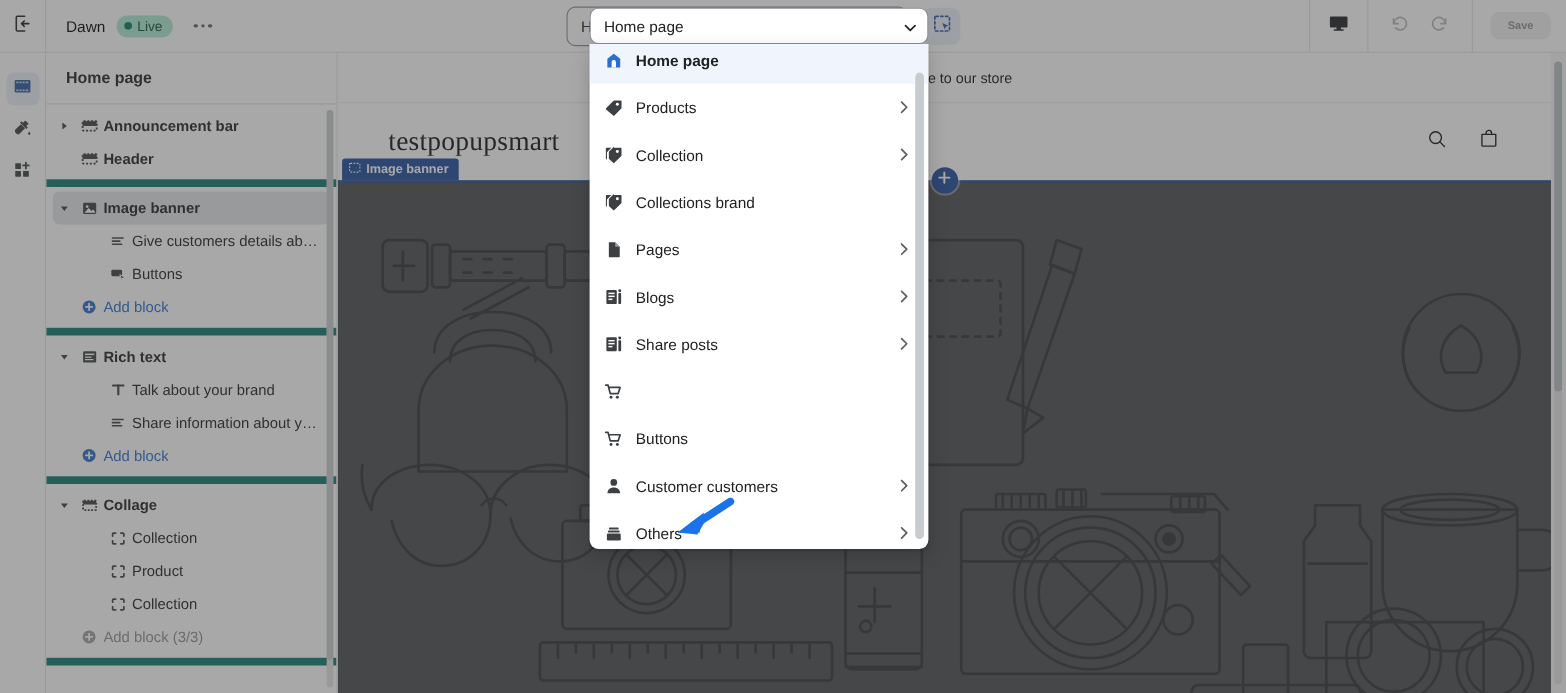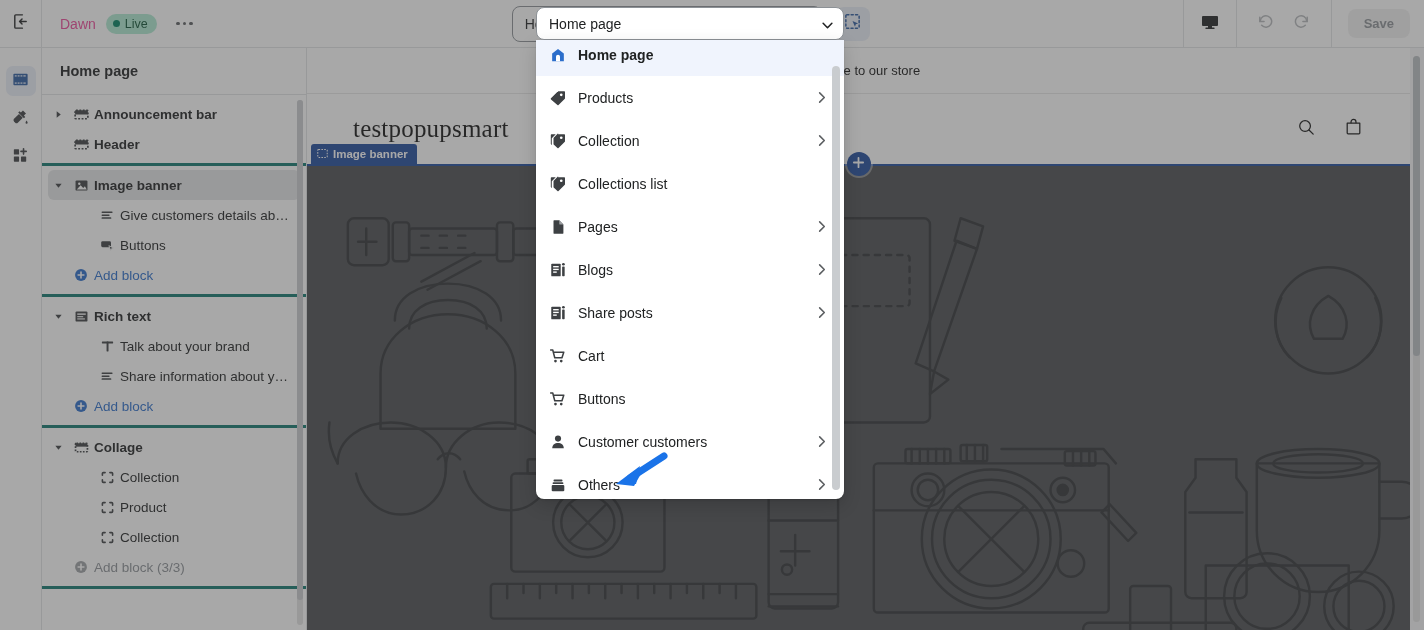--- a/index.html
+++ b/index.html
@@ -20,21 +20,21 @@
     display: flex; align-items: center;
     background: #ffffff;
     border-bottom: 1px solid #e1e3e5;
   }
   .tb-exit {
     width: 42px; height: 48px;
     display: flex; align-items: center; justify-content: center;
     border-right: 1px solid #e1e3e5;
   }
   .tb-left { display: flex; align-items: center; gap: 10px; padding-left: 18px; flex: 0 0 auto; }
-  .theme-name { font-size: 14px; color: #ec4899; }
+  .theme-name { font-size: 14px; color: #000000; }
   .live-badge {
     display: inline-flex; align-items: center; gap: 5px;
     background: #aee9d1; color: #0c5132;
     border-radius: 10px; padding: 2px 9px 2px 7px;
     font-size: 12.5px; font-weight: 500; line-height: 16px;
   }
   .live-dot { width: 7px; height: 7px; border-radius: 50%; background: #008060; }
   .tb-more {
     width: 28px; height: 28px; margin-left: 4px;
     display: flex; align-items: center; justify-content: center;
@@ -60,21 +60,21 @@
   .tb-right { display: flex; align-items: center; flex: 0 0 auto; height: 48px; }
   .tb-device { display: flex; align-items: center; padding: 0 16px; height: 48px;
                border-left: 1px solid #e1e3e5; }
   .tb-history { display: flex; align-items: center; gap: 6px; padding: 0 14px; height: 48px;
                 border-left: 1px solid #e1e3e5; border-right: 1px solid #e1e3e5; }
   .hist-btn { width: 30px; height: 30px; display: flex; align-items: center; justify-content: center; }
   .save-btn {
     margin: 0 14px 0 16px;
     padding: 7px 16px; border-radius: 8px;
     background: #f1f1f1; color: #8c9196;
-    font-size: 13px; font-weight: 600;
+    font-size: 10px; font-weight: 600;
   }
 
   
   .body-row { flex: 1 1 auto; display: flex; min-height: 0; }
 
   
   .rail {
     width: 42px; flex: 0 0 42px;
     background: #ffffff; border-right: 1px solid #e1e3e5;
     display: flex; flex-direction: column; align-items: center;
@@ -93,21 +93,21 @@
     display: flex; flex-direction: column; position: relative;
     overflow: hidden;
   }
   .sb-title {
     height: 47px; flex: 0 0 47px;
     display: flex; align-items: center; padding: 0 18px;
     font-size: 14.5px; font-weight: 600; color: #202223;
     border-bottom: 1px solid #e1e3e5;
   }
   .sb-scroll { flex: 1 1 auto; overflow: hidden; padding-bottom: 8px; }
-  .sb-group { border-bottom: 3px solid #0f766e; padding: 4px 0; }
+  .sb-group { border-bottom: 7px solid #0f766e; padding: 4px 0; }
   .sb-group.nb { border-bottom: none; }
 
   .sb-row {
     display: flex; align-items: center;
     height: 30px; margin: 0 6px; border-radius: 6px;
     padding-right: 8px; cursor: default;
   }
   .sb-row.selected { background: #e4e5e7; }
   .sb-caret {
     width: 20px; flex: 0 0 20px;
@@ -745,21 +745,21 @@
             </span>
           </div>
           <div class="dd-item">
             <span class="dd-ico">
               <svg width="18" height="18" viewBox="0 0 20 20">
                 <path d="M6.3 2.6h1.2L3.1 7v7.6l-.9-.9a.8.8 0 0 1-.2-.6V3.4a.8.8 0 0 1 .8-.8h3.5z" fill="#3d4043"></path>
                 <path d="M10.2 2.6H17a.8.8 0 0 1 .8.8v6.8c0 .2-.1.4-.2.6l-7 7a.8.8 0 0 1-1.2 0L5.2 14a.8.8 0 0 1-.2-.6V7c0-.2.1-.4.2-.6l4.4-4.4c.2-.2.4-.4.6-.4z" fill="#3d4043"></path>
                 <circle cx="13.6" cy="6.4" r="1.5" fill="#ffffff"></circle>
               </svg>
             </span>
-            <span class="dd-label">Collections list</span>
+            <span class="dd-label">Collections brand</span>
             <span class="dd-chev"></span>
           </div>
           <div class="dd-item">
             <span class="dd-ico">
               <svg width="18" height="18" viewBox="0 0 20 20">
                 <path d="M5 2.5h6.4L16 7.1V17a.5.5 0 0 1-.5.5h-10A.5.5 0 0 1 5 17V3a.5.5 0 0 1 .5-.5z" fill="#3d4043"></path>
                 <path d="M11.4 2.5 16 7.1h-4.1a.5.5 0 0 1-.5-.5V2.5z" fill="#9b9ea1"></path>
               </svg>
             </span>
             <span class="dd-label">Pages</span>
@@ -806,21 +806,20 @@
             </span>
           </div>
           <div class="dd-item">
             <span class="dd-ico">
               <svg width="18" height="18" viewBox="0 0 20 20">
                 <path d="M1.8 3.4h2.4l.6 2.4m0 0L6.4 12h8l2-6.2H4.8z" fill="none" stroke="#3d4043" stroke-width="1.7" stroke-linecap="round" stroke-linejoin="round"></path>
                 <circle cx="7.2" cy="15.6" r="1.5" fill="#3d4043"></circle>
                 <circle cx="13.6" cy="15.6" r="1.5" fill="#3d4043"></circle>
               </svg>
             </span>
-            <span class="dd-label">Cart</span>
             <span class="dd-chev"></span>
           </div>
           <div class="dd-item">
             <span class="dd-ico">
               <svg width="18" height="18" viewBox="0 0 20 20">
                 <path d="M1.8 3.4h2.4l.6 2.4m0 0L6.4 12h8l2-6.2H4.8z" fill="none" stroke="#3d4043" stroke-width="1.7" stroke-linecap="round" stroke-linejoin="round"></path>
                 <circle cx="7.2" cy="15.6" r="1.5" fill="#3d4043"></circle>
                 <circle cx="13.6" cy="15.6" r="1.5" fill="#3d4043"></circle>
               </svg>
             </span>

